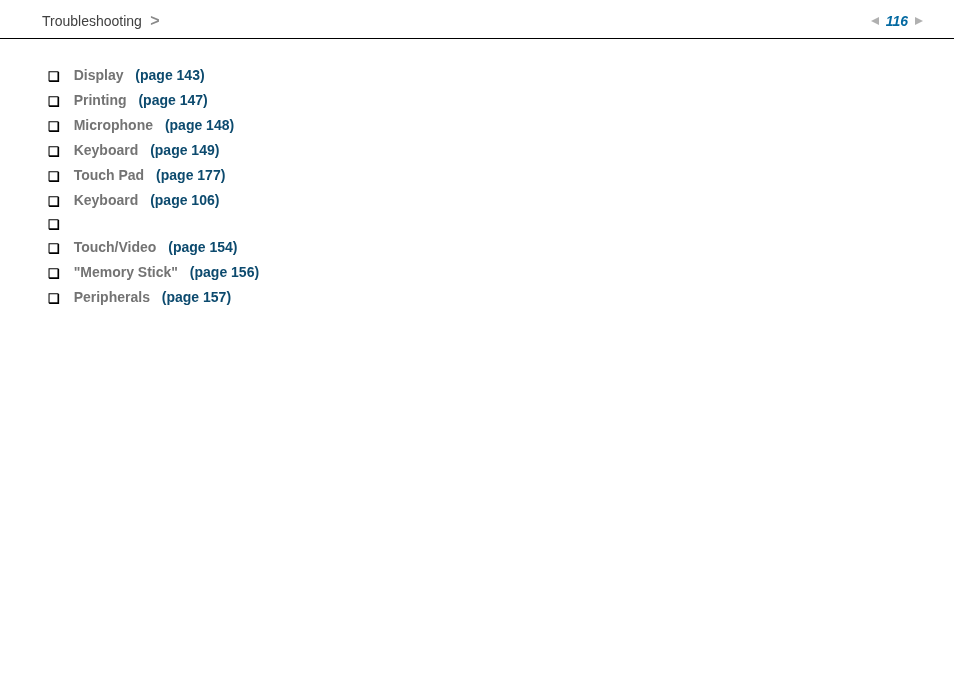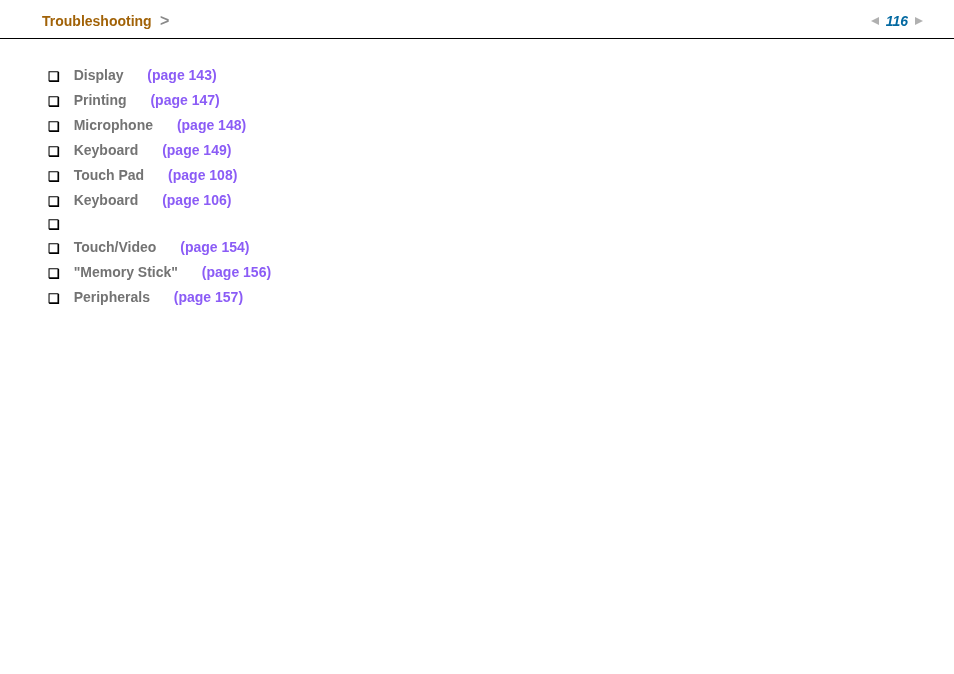--- a/index.html
+++ b/index.html
@@ -15,22 +15,22 @@
     position: relative;
   }
   .header {
     padding: 12px 20px 8px 42px;
     border-bottom: 1px solid #000;
     display: flex;
     justify-content: space-between;
     align-items: center;
   }
   .breadcrumb {
-    color: #a16207;
-    font-weight: bold;
+    color: #404040;
+    font-weight: normal;
     font-size: 14px;
   }
   .breadcrumb-sep {
     color: #8a8a8a;
     font-weight: bold;
     margin-left: 4px;
   }
   .page-nav {
     display: flex;
     align-items: center;
@@ -65,22 +65,22 @@
     font-size: 13px;
     color: #000;
     line-height: 1;
     position: relative;
     top: 1px;
   }
   .item-label {
     color: #737373;
   }
   .item-link {
-    color: #8b5cf6;
-    margin-left: 20px;
+    color: #0c4a6e;
+    margin-left: 8px;
   }
 </style>
 </head>
 <body>
 
 <div class="header">
   <div>
     <span class="breadcrumb">Troubleshooting</span>
     <span class="breadcrumb-sep">&gt;</span>
   </div>
@@ -125,21 +125,21 @@
     <span class="bullet">❏</span>
     <span>
       <span class="item-label">Keyboard</span>
       <span class="item-link">(page 149)</span>
     </span>
   </div>
   <div class="item">
     <span class="bullet">❏</span>
     <span>
       <span class="item-label">Touch Pad</span>
-      <span class="item-link">(page 108)</span>
+      <span class="item-link">(page 177)</span>
     </span>
   </div>
   <div class="item">
     <span class="bullet">❏</span>
     <span>
       <span class="item-label">Keyboard</span>
       <span class="item-link">(page 106)</span>
     </span>
   </div>
   <div class="item">

